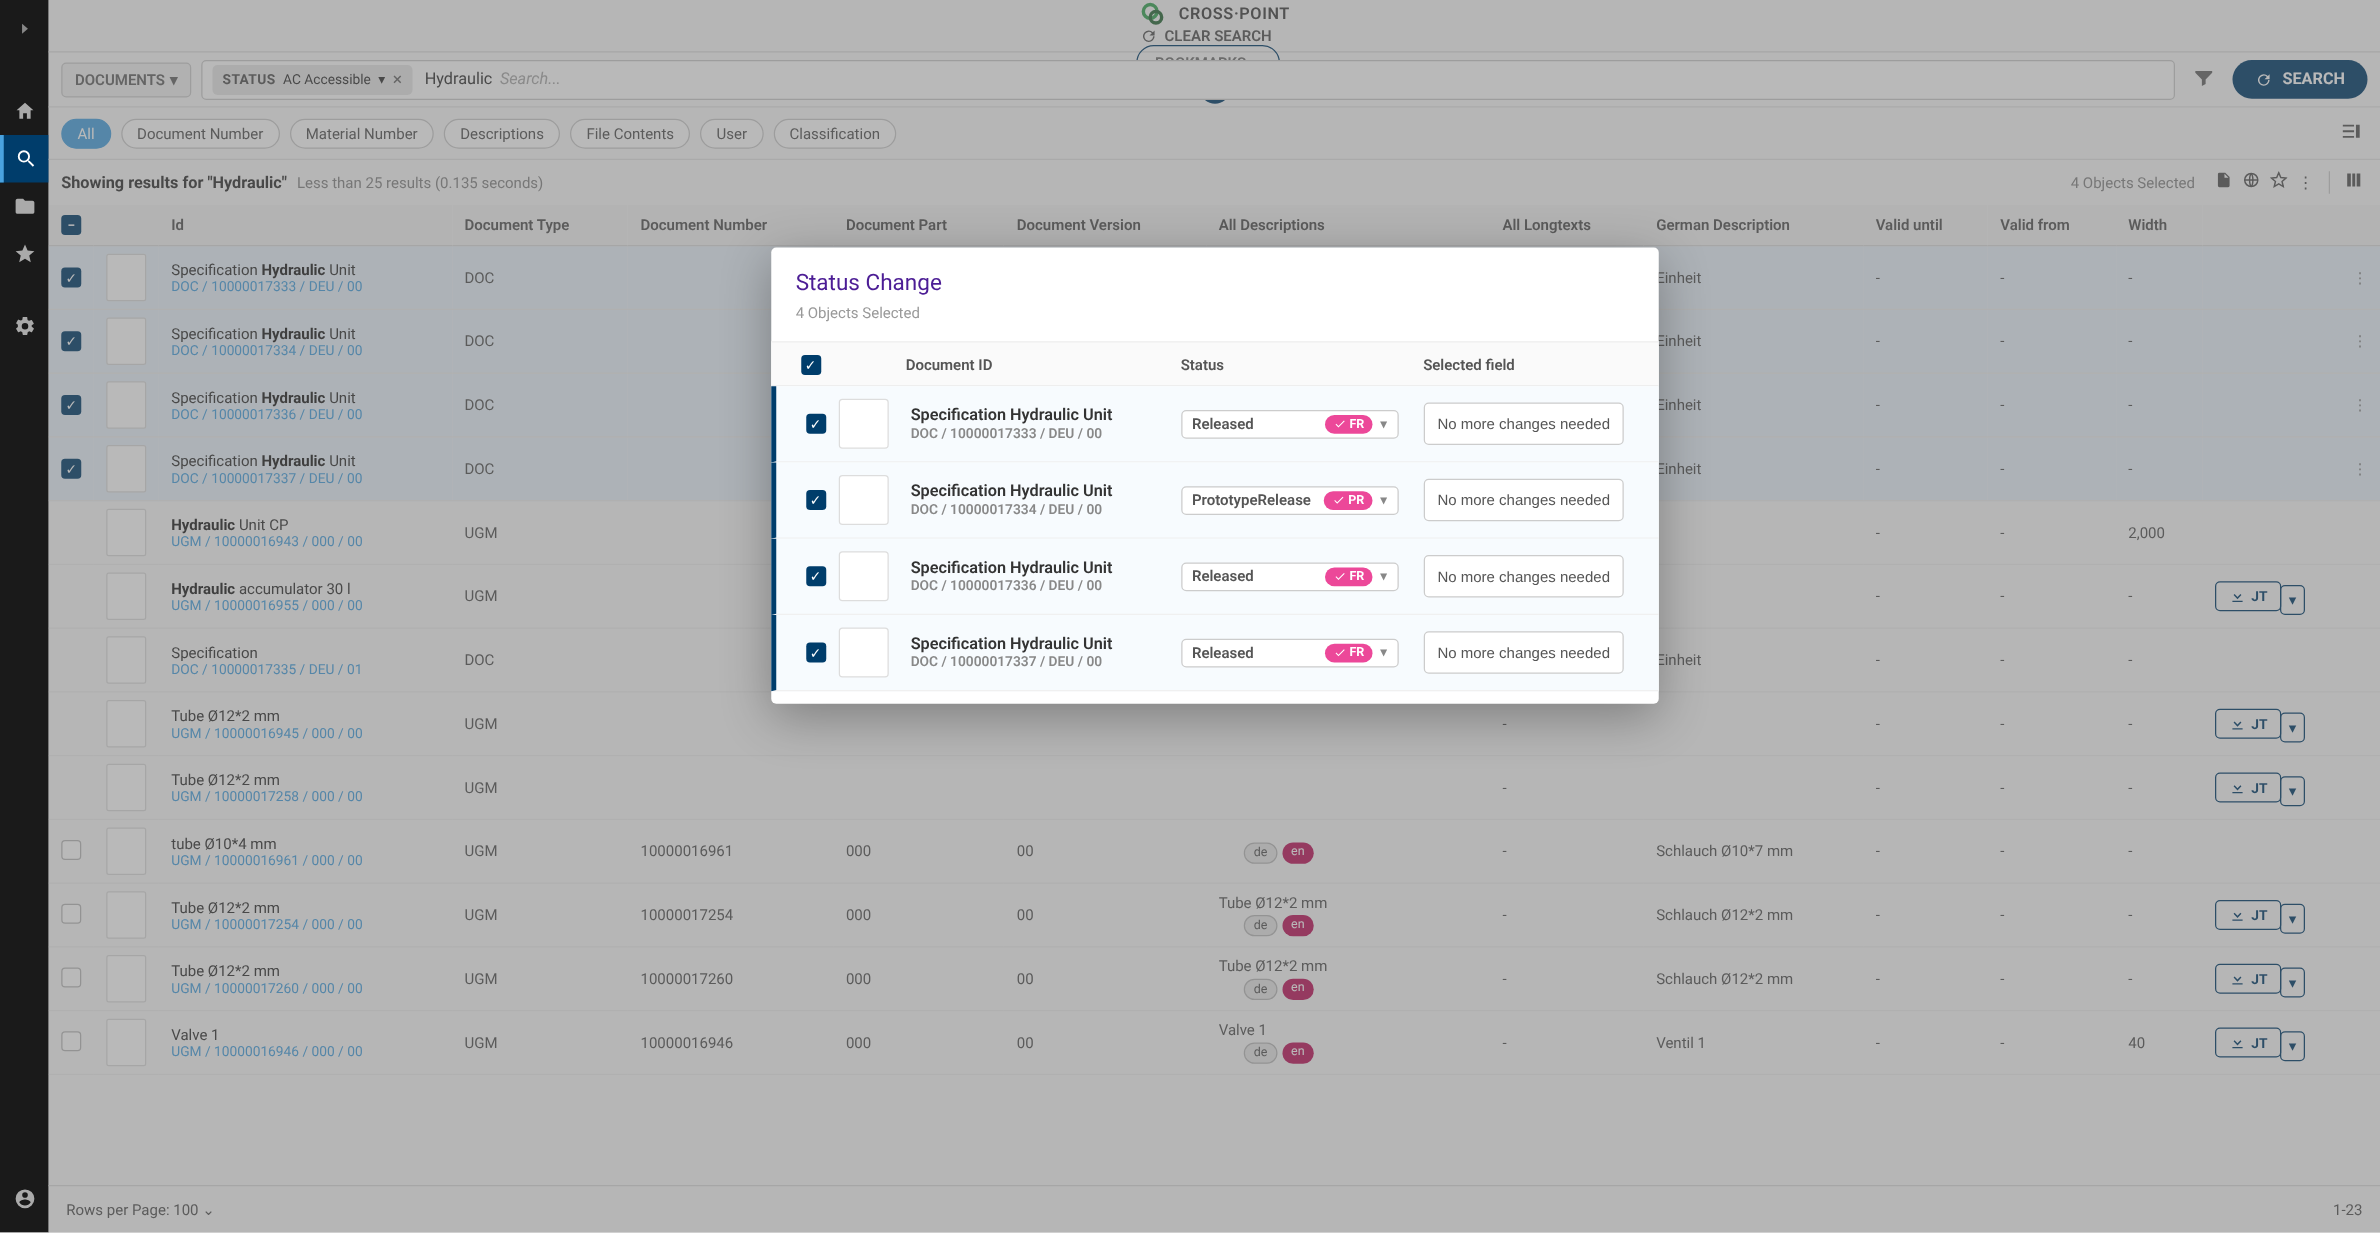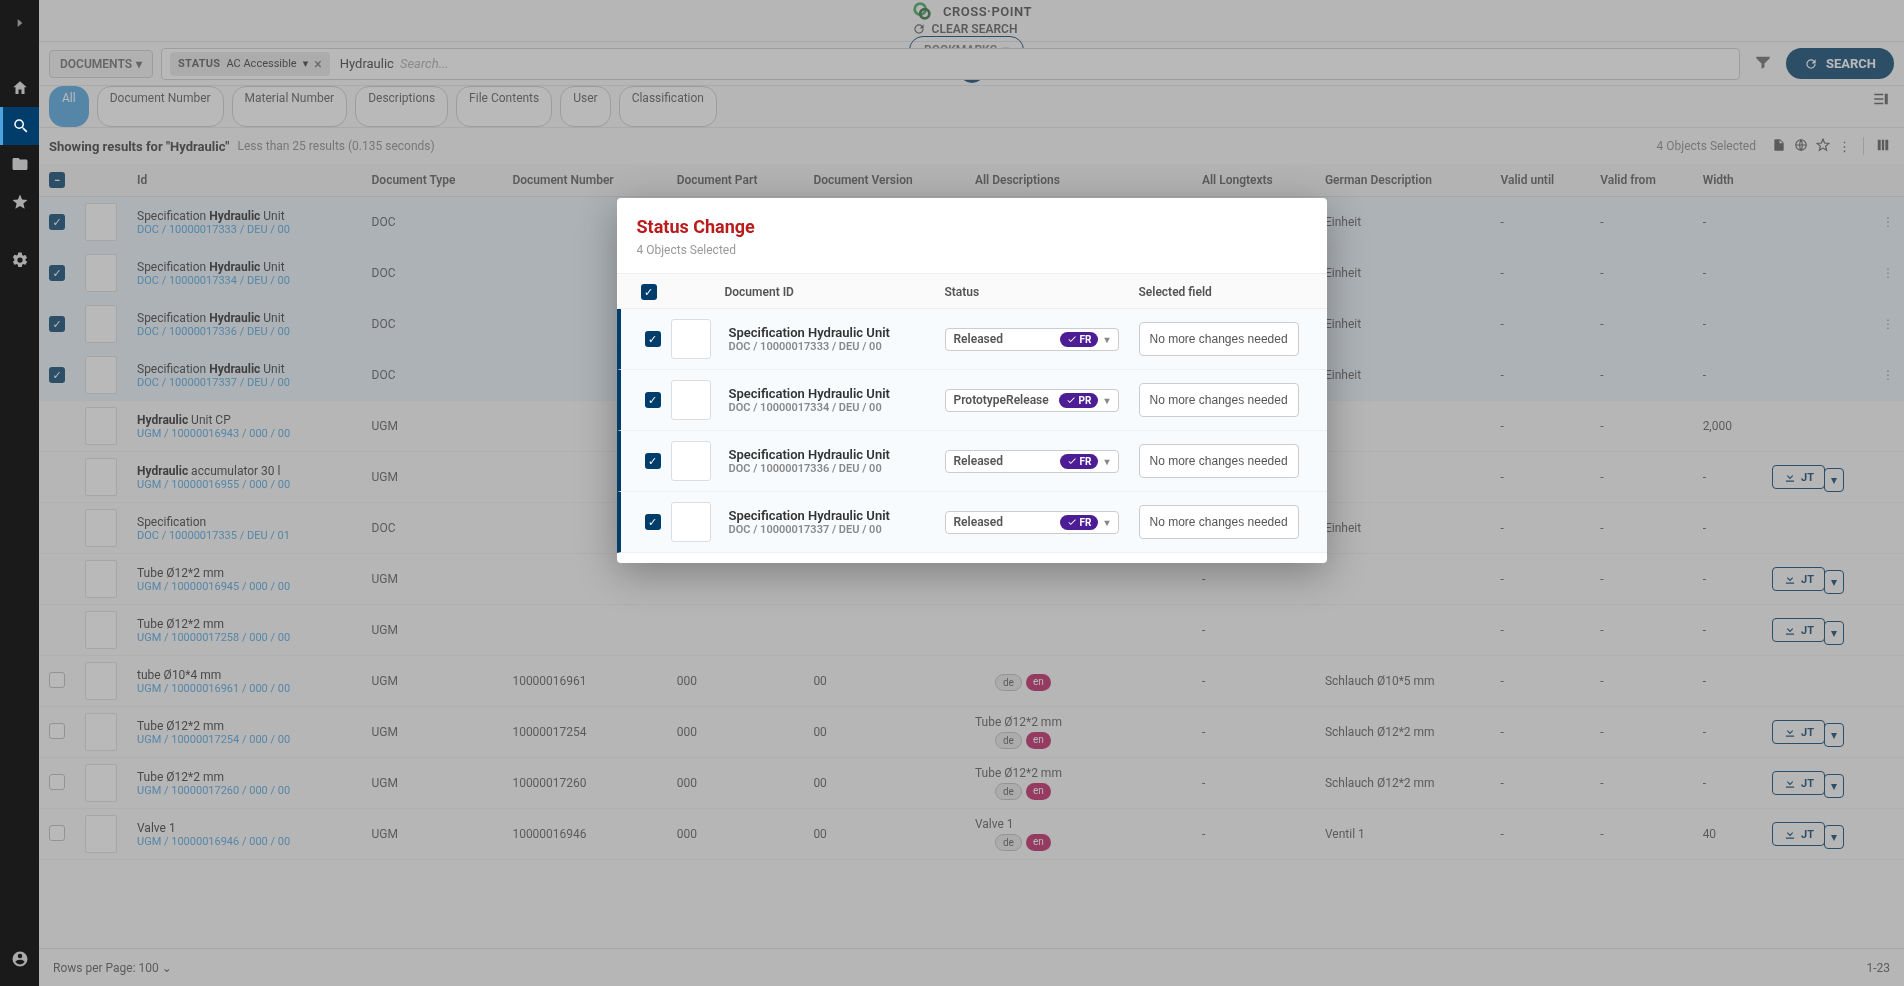--- a/index.html
+++ b/index.html
@@ -33,21 +33,21 @@
 .status-chip { background: #e8e8e8; border-radius: 4px; padding: 4px 8px; display: flex; align-items: center; gap: 6px; font-size: 11px; }
 .status-chip .label { font-weight: 700; color: #555; letter-spacing: 0.3px; }
 .status-chip .val { color: #333; }
 .status-chip .x { color: #666; cursor: pointer; font-size: 14px; }
 .search-text { margin-left: 10px; color: #333; }
 .search-placeholder { margin-left: 6px; color: #aaa; font-style: italic; }
 .filter-icon { color: #666; padding: 6px; cursor: pointer; }
 .search-btn { background: #003d6b; color: #fff; border-radius: 18px; padding: 8px 18px; font-weight: 700; font-size: 13px; display: flex; align-items: center; gap: 8px; cursor: pointer; }
 
 
-.pills { height: 42px; display: flex; padding: 0 10px; gap: 8px; border-bottom: 1px solid #e3e3e3; }
+.pills { height: 42px; display: flex; align-items: center; padding: 0 10px; gap: 8px; border-bottom: 1px solid #e3e3e3; }
 .pill { border: 1px solid #ccc; border-radius: 14px; padding: 4px 12px; font-size: 12px; color: #555; cursor: pointer; background: #fff; }
 .pill.active { background: #4aa3e0; color: #fff; border-color: #4aa3e0; }
 .pill-spacer { flex: 1; }
 .view-icon { color: #555; padding: 4px; cursor: pointer; }
 
 
 .results-header { height: 36px; display: flex; align-items: center; padding: 0 10px; font-size: 13px; }
 .results-header .rh-main { font-weight: 700; color: #333; }
 .results-header .rh-sub { color: #888; margin-left: 8px; font-size: 12px; }
 .results-header .rh-spacer { flex: 1; }
@@ -79,36 +79,36 @@
 .row-menu { width: 30px; text-align: center; color: #888; cursor: pointer; }
 
 
 .footer { height: 38px; display: flex; align-items: center; padding: 0 14px; border-top: 1px solid #ddd; font-size: 12px; color: #555; }
 .footer .spacer { flex: 1; }
 
 
 .overlay { position: absolute; inset: 0; background: rgba(100,100,100,0.45); display: flex; align-items: flex-start; justify-content: center; padding-top: 198px; }
 .modal { background: #fff; width: 710px; border-radius: 4px; box-shadow: 0 10px 40px rgba(0,0,0,0.3); }
 .modal-head { padding: 18px 20px 4px; }
-.modal-title { font-size: 18px; font-weight: 700; color: #b91c1c; }
+.modal-title { font-size: 18px; font-weight: 400; color: #4c1d95; }
 .modal-sub { color: #999; font-size: 12px; margin-top: 6px; }
 .modal-body { padding: 0 0 10px; }
 .mtable-head { display: flex; align-items: center; padding: 10px 14px 8px; border-bottom: 1px solid #eee; border-top: 1px solid #eee; margin-top: 12px; background: #fafafa; }
 .mcol-check { width: 36px; display: flex; justify-content: center; }
 .mcol-thumb { width: 58px; }
 .mcol-id { flex: 1; font-size: 12px; font-weight: 600; color: #555; }
 .mcol-status { width: 194px; font-size: 12px; font-weight: 600; color: #555; }
 .mcol-proto { width: 174px; font-size: 12px; font-weight: 600; color: #555; }
 .mrow { display: flex; align-items: center; padding: 10px 14px; border-bottom: 1px solid #f0f0f0; border-left: 4px solid #003d6b; background: #f7fbfe; }
 .mrow .mthumb { width: 40px; height: 40px; background: #fff; border: 1px solid #ddd; border-radius: 3px; }
 .mrow .mid .t { font-weight: 600; color: #333; font-size: 13px; }
 .mrow .mid .s { color: #888; font-size: 11px; }
 .status-select { border: 1px solid #ccc; border-radius: 4px; height: 23px; width: 174px; display: flex; align-items: center; padding: 0 8px; justify-content: space-between; cursor: pointer; background: #fff; }
 .status-select .txt { color: #555; font-size: 12px; }
-.st-badge { background: #4c1d95; color: #fff; border-radius: 10px; padding: 2px 7px; font-size: 10px; font-weight: 700; display: flex; align-items: center; gap: 3px; }
+.st-badge { background: #ec4899; color: #fff; border-radius: 10px; padding: 2px 7px; font-size: 10px; font-weight: 700; display: flex; align-items: center; gap: 3px; }
 .dd-caret { color: #888; font-size: 10px; margin-left: 6px; }
 .proto-input { border: 1px solid #ccc; border-radius: 4px; height: 34px; width: 160px; padding: 0 10px; font-size: 12px; color: #555; background: #fff; }
 .modal-foot { padding: 14px 18px 18px; display: flex; justify-content: flex-end; gap: 14px; }
 .cancel-btn { color: #003d6b; font-weight: 700; font-size: 12px; cursor: pointer; padding: 8px 10px; }
 .change-btn { background: #003d6b; color: #fff; border-radius: 18px; padding: 9px 18px; font-weight: 700; font-size: 12px; cursor: pointer; }
 
 .svg-icon { width: 18px; height: 18px; fill: currentColor; }
 .svg-sm { width: 14px; height: 14px; fill: currentColor; }
 </style>
 </head>
@@ -487,21 +487,21 @@
               </td>
               <td>UGM</td>
               <td>10000016961</td>
               <td>000</td>
               <td>00</td>
               <td class="desc-cell"><span><b></b></span><div class="lang-badges">
                   <span class="lang de">de</span>
                   <span class="lang">en</span>
                 </div></td>
               <td>-</td>
-              <td>Schlauch Ø10*5 mm</td>
+              <td>Schlauch Ø10*7 mm</td>
               <td>-</td>
               <td>-</td>
               <td>-</td>
               <td></td>
               <td class="row-menu"></td>
             </tr>
             <tr>
               <td class="row-check"><div class="ck empty"></div></td>
               <td class="thumb-cell">
                 <div class="thumb"></div>

